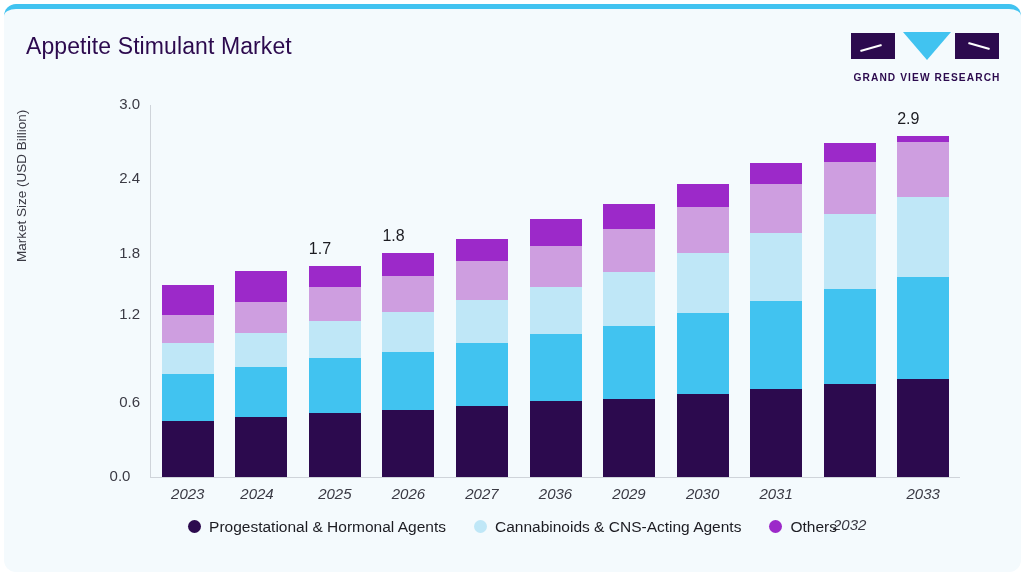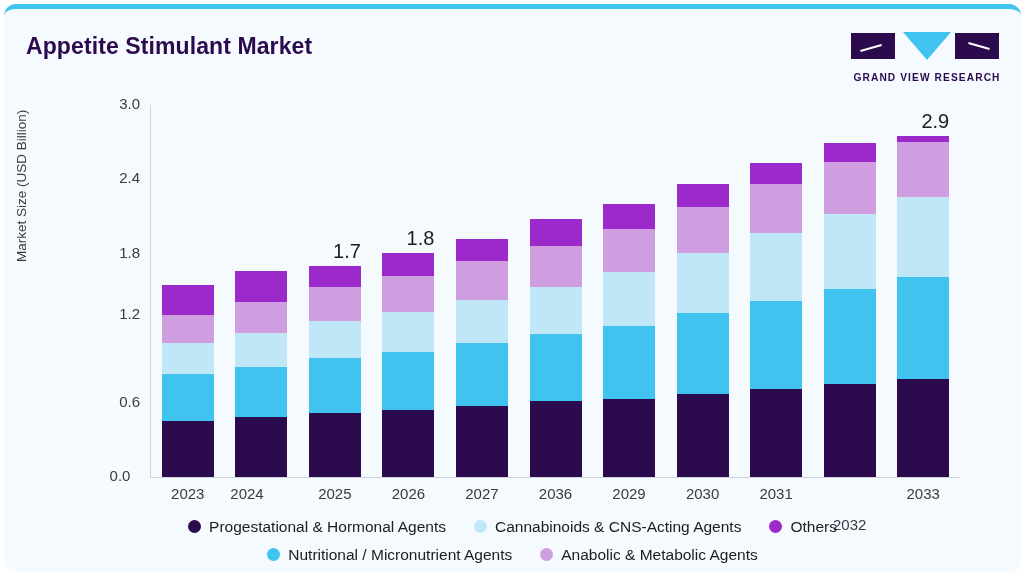--- a/index.html
+++ b/index.html
@@ -28,21 +28,21 @@
   #header {
     position: absolute;
     left: 0; top: 0; right: 0;
     height: 78px;
   }
   #title {
     position: absolute;
     left: 22px;
     top: 24px;
     font-size: 23px;
-    font-weight: bold;
+    font-weight: normal;
     color: #2c0a4e;
     letter-spacing: 0.1px;
   }
   #subtitle {
     position: absolute;
     left: 22px;
     top: 55px;
     font-size: 16.5px;
     color: #2f2f3a;
   }
@@ -153,31 +153,32 @@
   }
   .barcol {
     position: absolute;
     bottom: 0;
     width: 52px;
   }
   .seg { width: 100%; }
   .barlabel {
     position: absolute;
     width: 52px;
-    text-align: right;
-    font-size: 20px;
+    text-align: left;
+    font-size: 16px;
     color: #1c1c22;
   }
   .xtick {
     position: absolute;
     top: 398px;
     width: 60px;
     text-align: center;
     font-size: 15px;
     color: #3a3a44;
+    font-style: italic;
   }
 
   
   #legend {
     position: absolute;
     left: 0;
     top: 500px;
     width: 1017px;
     height: 62px;
   }
@@ -317,31 +318,30 @@
           <div class="seg" style="height: 80.6px; background: rgb(191, 231, 247);"></div>
           <div class="seg" style="height: 101.68px; background: rgb(65, 195, 240);"></div>
           <div class="seg" style="height: 97.96px; background: rgb(44, 10, 78);"></div>
         </div>
         <div class="barlabel" style="left: 157.864px; top: 135.2px;">1.7</div>
         <div class="barlabel" style="left: 231.409px; top: 121.56px;">1.8</div>
         <div class="barlabel" style="left: 746.227px; top: 5px;">2.9</div>
       </div>
     <div id="xticks">
         <div class="xtick" style="left: 153.773px;">2023</div>
-        <div class="xtick" style="left: 213px;">2024</div>
+        <div class="xtick" style="left: 223px;">2024</div>
         <div class="xtick" style="left: 300.864px;">2025</div>
         <div class="xtick" style="left: 374.409px;">2026</div>
         <div class="xtick" style="left: 447.955px;">2027</div>
         <div class="xtick" style="left: 521.5px;">2036</div>
         <div class="xtick" style="left: 595.045px;">2029</div>
         <div class="xtick" style="left: 668.591px;">2030</div>
         <div class="xtick" style="left: 742.136px;">2031</div>
         <div class="xtick" style="left: 815.682px; margin-top: 31px;">2032</div>
         <div class="xtick" style="left: 889.227px;">2033</div>
       </div>
   </div>
 
   <div id="legend">
     <div class="legrow r1"><span class="legitem"><span class="legdot" style="background: rgb(44, 10, 78);"></span><span>Progestational &amp; Hormonal Agents</span></span><span class="legitem"><span class="legdot" style="background: rgb(191, 231, 247);"></span><span>Cannabinoids &amp; CNS-Acting Agents</span></span><span class="legitem"><span class="legdot" style="background: rgb(156, 41, 201);"></span><span>Others</span></span></div>
-    <div class="legrow r2"><span class="legitem"><span class="legdot" style="background: rgb(65, 195, 240);"></span><span>Nutritional / Micronutrient Agents</span></span><span class="legitem"><span class="legdot" style="background: rgb(206, 158, 224);"></span><span>Anabolic &amp; Metabolic Agents</span></span></div>
   </div>
 
 </div>
 
 </body></html>

